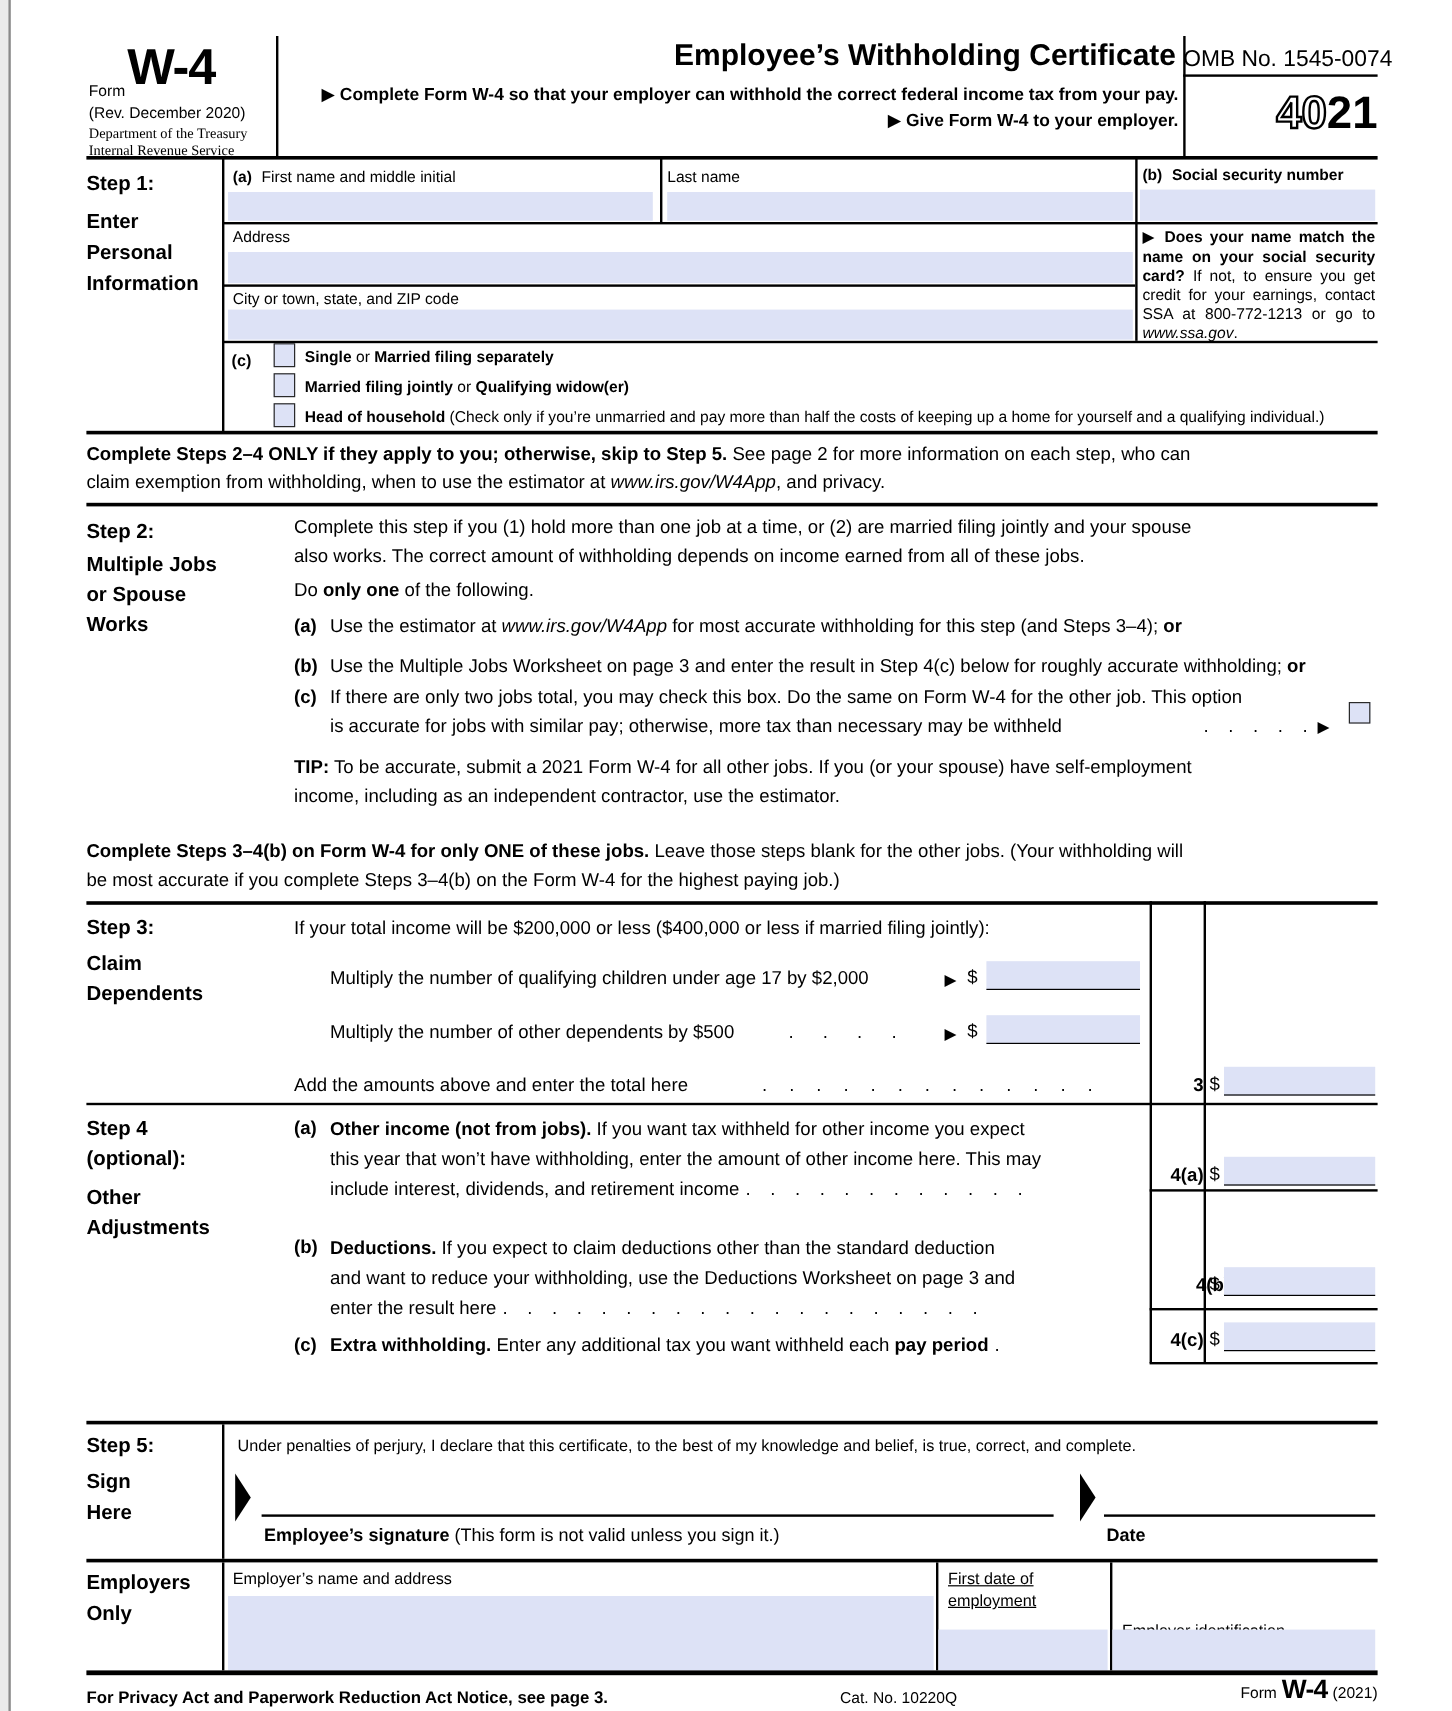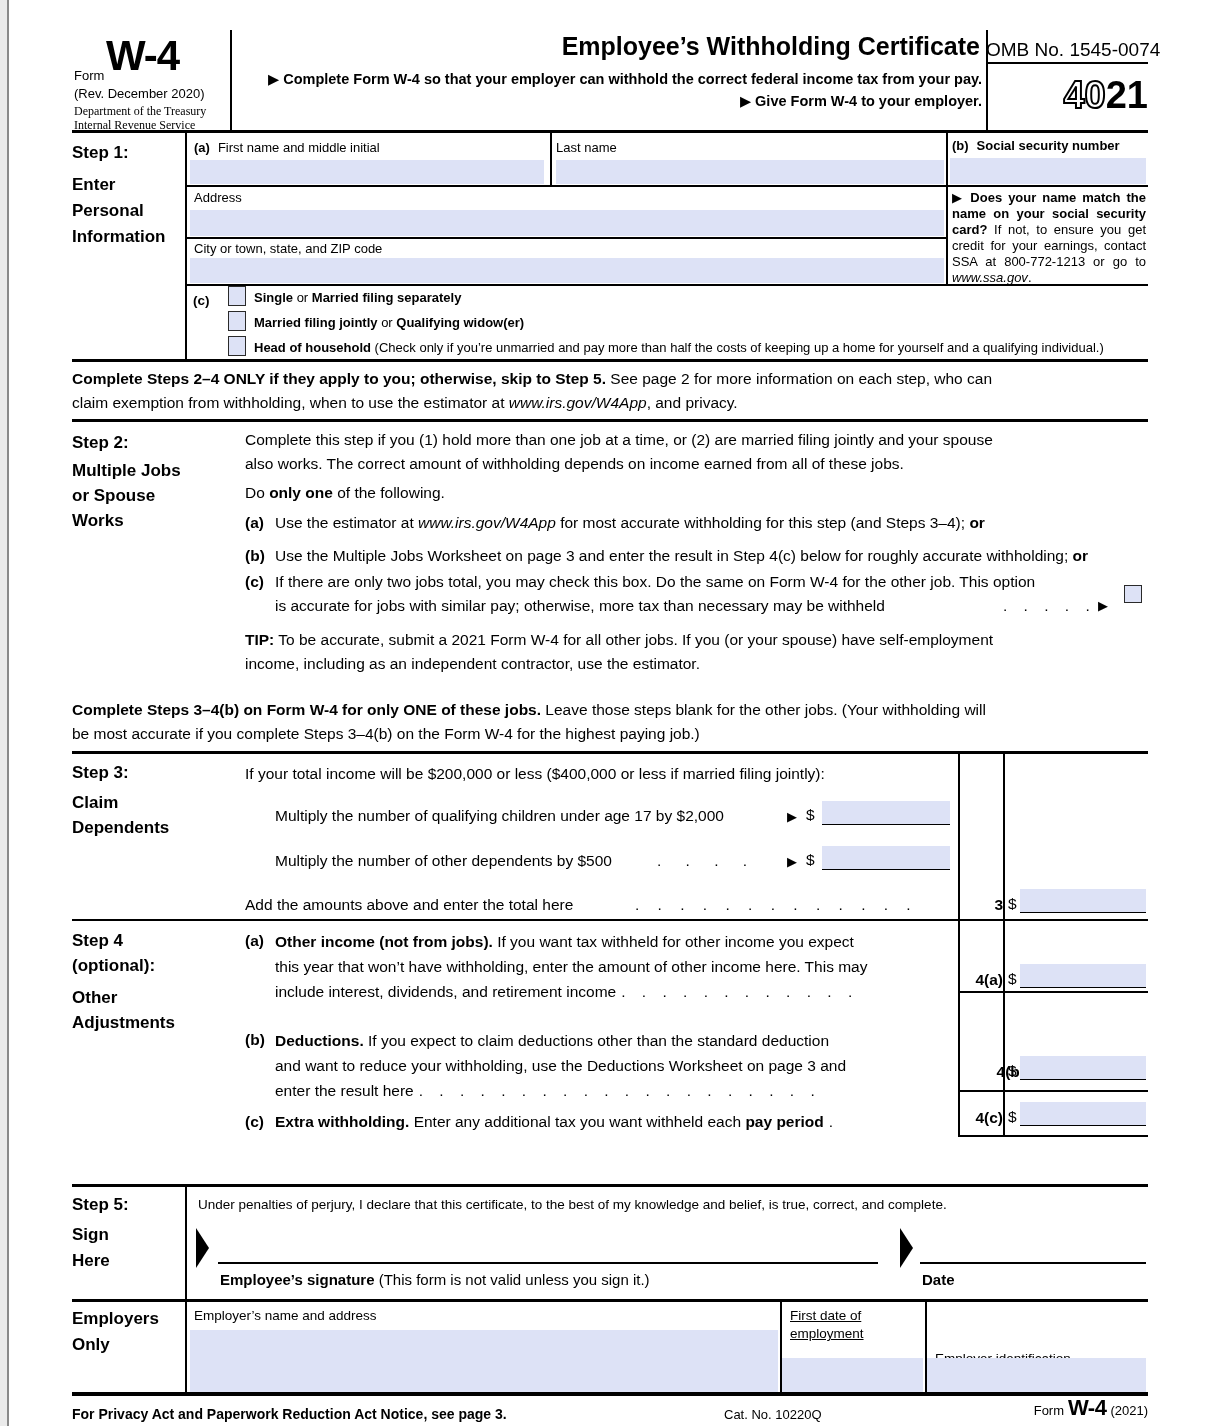--- a/index.html
+++ b/index.html
@@ -219,20 +219,20 @@
   <div class="input" style="left:782px;top:1358px;width:141px;height:34px;"></div>
 
   <div class="vl" style="left:925px;top:1302px;height:90px;"></div>
   <div class="p fs135" style="left:935px;top:1350px;line-height:18px;">Employer identification
 number (EIN)</div>
   <div class="input" style="left:927px;top:1358px;width:219px;height:34px;"></div>
 
   <div class="hl" style="left:72px;top:1392px;width:1076px;height:4px;"></div>
 
   <div class="t b" style="left:72px;top:1402px;font-size:14px;">For Privacy Act and Paperwork Reduction Act Notice, see page 3.</div>
-  <div class="t" style="left:724px;top:1403px;font-size:13px;">Cat. No. 10220Q</div>
+  <div class="t" style="left:700px;top:1403px;font-size:13px;">Cat. No. 10220Q</div>
   <div style="position:absolute;right:62px;top:1396px;display:flex;align-items:baseline;gap:4px;">
     <span style="font-size:13px;">Form</span>
     <span class="b" style="font-size:22px;letter-spacing:-0.5px;">W-4</span>
     <span style="font-size:13px;">(2021)</span>
   </div>
 
 </div>
 
 </body></html>

